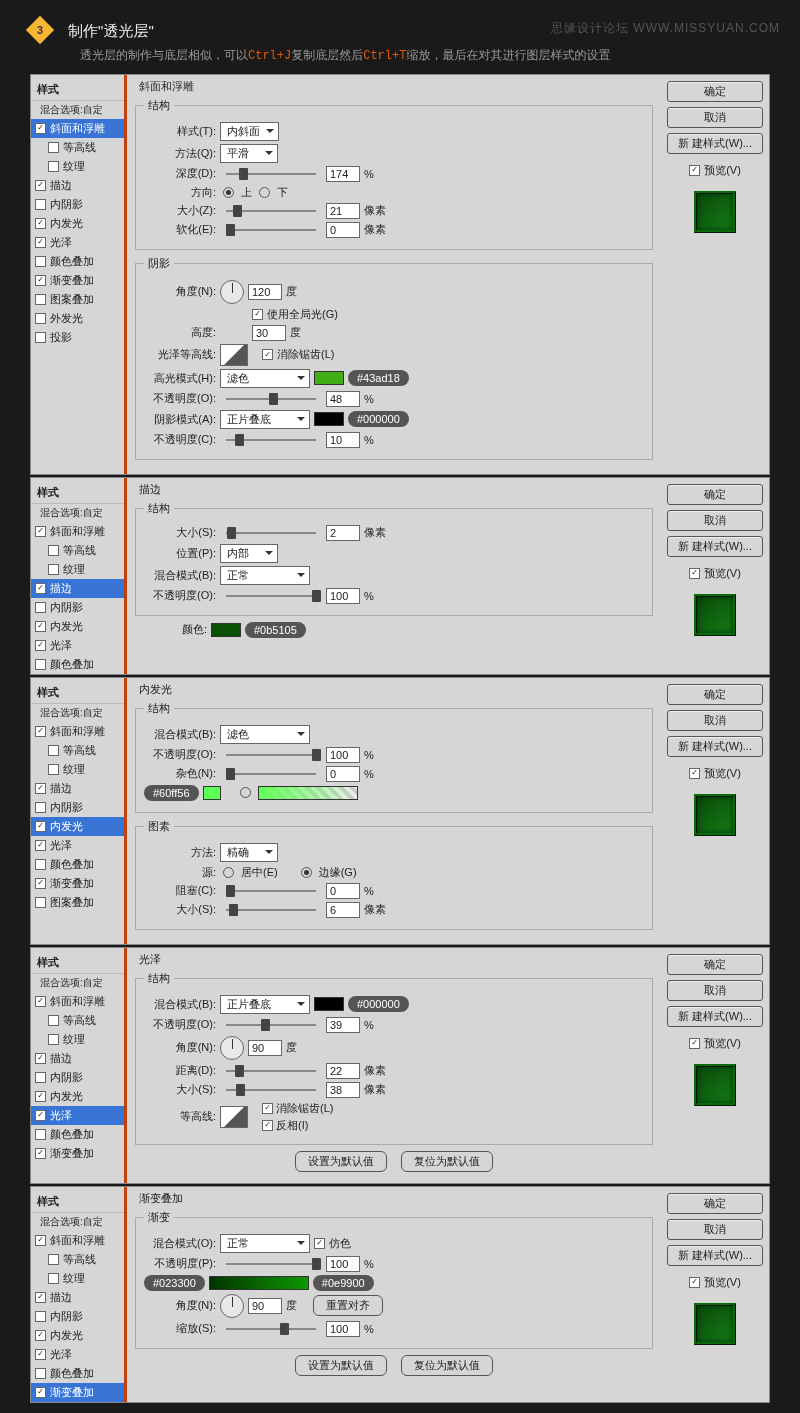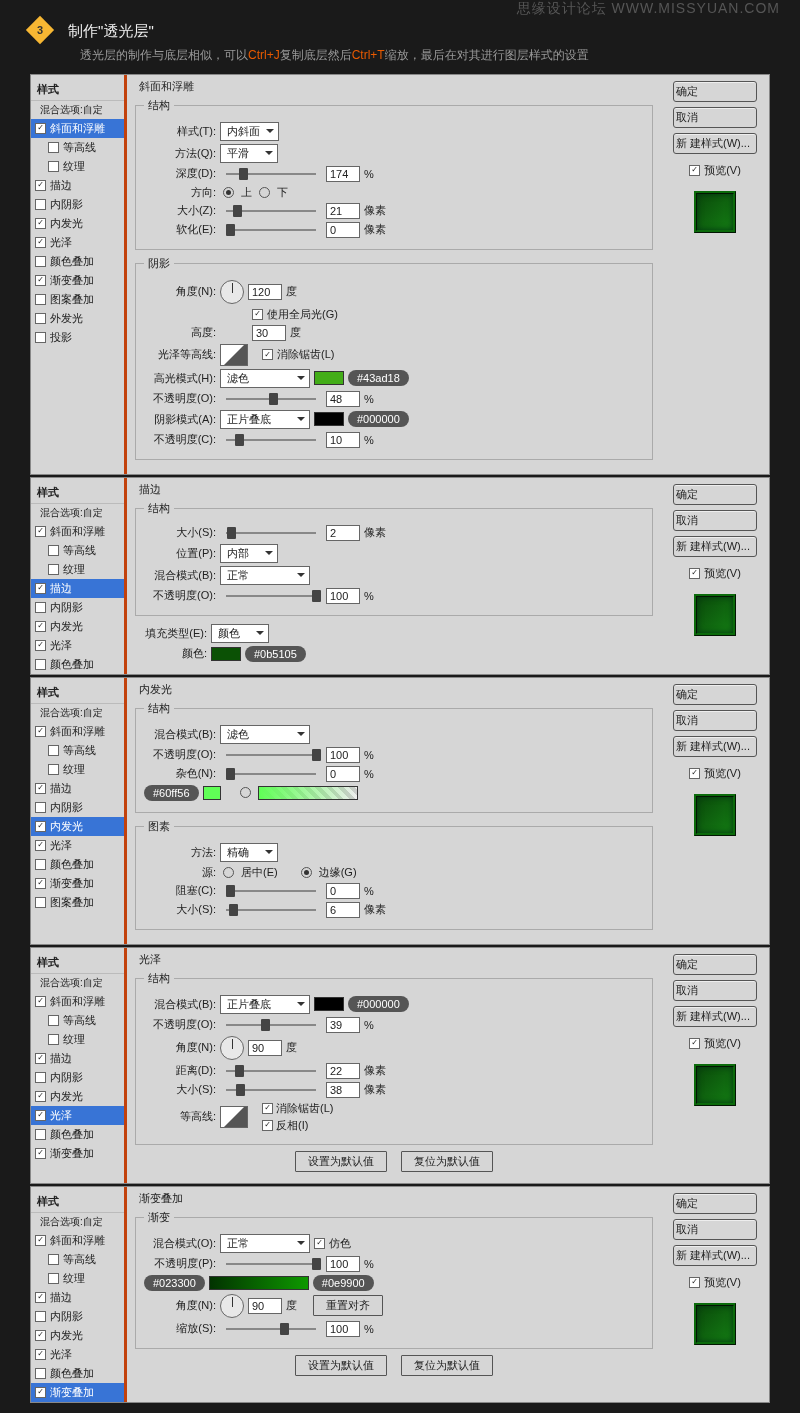--- a/index.html
+++ b/index.html
@@ -1,23 +1,23 @@
 <!DOCTYPE html>
 <html><head>
 <meta charset="utf-8">
 <style>
 * { box-sizing: border-box; margin: 0; padding: 0; }
 body { background: #1a1a1a; font-family: "Microsoft YaHei", Arial, sans-serif; font-size: 11px; width: 800px; }
 .header { padding: 20px 30px 10px; color: #ddd; position: relative; }
-.wm { position: absolute; top: 0; right: 20px; font-size: 14px; color: #555; letter-spacing: 1px; }
+.wm { position: absolute; top: 20px; right: 20px; font-size: 12px; color: #555; letter-spacing: 1px; }
 .step-num { display: inline-block; width: 20px; height: 20px; background: #f7b733; color: #333; font-weight: bold; transform: rotate(45deg); text-align: center; line-height: 20px; }
 .step-num span { display: inline-block; transform: rotate(-45deg); }
 .title { color: #eee; font-size: 15px; margin-left: 15px; vertical-align: middle; }
 .subtitle { color: #999; font-size: 12px; margin-left: 50px; margin-top: 6px; }
-.hl { color: #e85a00; }
+.hl { color: #e85a00; font-family: Liberation Mono, monospace; }
 .panels { padding: 0 30px 20px; }
 .panel { background: #d6d6d6; border: 1px solid #888; margin-bottom: 2px; display: flex; position: relative; font-size: 11px; color: #222; }
 .sidebar { width: 96px; background: #d6d6d6; border-right: 3px solid #c2410c; padding: 4px 0 0; }
 .sb-head { padding: 3px 6px; font-weight: bold; border-bottom: 1px solid #bbb; }
 .sb-sub { padding: 2px 9px; font-size: 10px; }
 .sb-item { padding: 2px 4px; display: flex; align-items: center; gap: 4px; white-space: nowrap; }
 .sb-item.active { background: #3874d6; color: #fff; }
 .sb-item.sub { padding-left: 8px; margin-left: 9px; }
 .chk { width: 11px; height: 11px; background: #fff; border: 1px solid #666; flex-shrink: 0; display: inline-flex; align-items: center; justify-content: center; font-size: 8px; line-height: 1; }
 .chk.on::after { content: "✓"; color: #222; }
@@ -34,24 +34,24 @@
 .inp { width: 34px; background: #fff; border: 1px solid #666; padding: 1px 3px; text-align: left; font-size: 11px; }
 .unit { font-size: 11px; }
 .radio { width: 11px; height: 11px; border: 1px solid #555; border-radius: 50%; display: inline-flex; align-items: center; justify-content: center; margin: 0 3px; }
 .radio.on::after { content: ""; width: 5px; height: 5px; background: #333; border-radius: 50%; }
 .swatch { width: 30px; height: 14px; border: 1px solid #333; display: inline-block; }
 .tag { background: #555; color: #fff; border-radius: 9px; padding: 2px 9px; font-size: 11px; display: inline-block; }
 .dial { width: 24px; height: 24px; border: 1px solid #666; border-radius: 50%; background: #e8e8e8; position: relative; }
 .dial::after { content: ""; position: absolute; width: 1px; height: 10px; background: #333; left: 50%; top: 2px; }
 .curve { width: 28px; height: 22px; border: 1px solid #666; background: linear-gradient(135deg, #fff 48%, #555 52%); }
 .btncol { width: 108px; padding: 6px; display: flex; flex-direction: column; gap: 5px; align-items: center; }
-.btn { width: 84px; padding: 2px; text-align: left; background: #d6d6d6; border: 1px solid #555; border-radius: 3px; font-size: 11px; box-shadow: inset 0 1px #eee; }
+.btn { width: 96px; padding: 2px; text-align: center; background: #d6d6d6; border: 1px solid #555; border-radius: 3px; font-size: 11px; box-shadow: inset 0 1px #eee; }
 .prev-chk { display: flex; align-items: center; gap: 4px; font-size: 11px; margin-top: 4px; }
 .prev-sw { width: 42px; height: 42px; background: linear-gradient(135deg,#0a4a0a,#147d14); border: 3px ridge #0b6b0b; margin-top: 8px; box-shadow: inset 0 0 6px #031; }
-.btn-sm { padding: 2px 12px; background: #d6d6d6; border: 1px solid #555; border-radius: 1px; font-size: 11px; }
+.btn-sm { padding: 2px 12px; background: #d6d6d6; border: 1px solid #555; border-radius: 6px; font-size: 11px; }
 .grad { width: 100px; height: 14px; border: 1px solid #333; }
 .stripe { background: repeating-linear-gradient(45deg,#ccc 0 4px,#eee 4px 8px); }
 </style>
 </head>
 <body>
 
 <div class="header">
   <div class="wm">思缘设计论坛  WWW.MISSYUAN.COM</div>
   <span class="step-num"><span>3</span></span>
   <span class="title">制作"透光层"</span>
@@ -287,24 +287,20 @@
           </div>
       <div class="row">
             <span class="lbl">不透明度(O):</span>
             <span class="slider">
               <span class="thumb" style="left:95%"></span>
             </span>
             <span class="inp">100</span>
             <span class="unit">%</span>
           </div>
     </fieldset>
-    <div class="row" style="margin-top:8px">
-          <span class="lbl">填充类型(E):</span>
-          <span class="sel">颜色</span>
-        </div>
     <div class="row">
           <span class="lbl">颜色:</span>
           <span class="swatch" style="background:#0b5105"></span>
           <span class="tag">#0b5105</span>
         </div>
   </div>
   <div class="btncol">
     <div class="btn">确定</div>
     <div class="btn">取消</div>
     <div class="btn">新 建样式(W)...</div>

